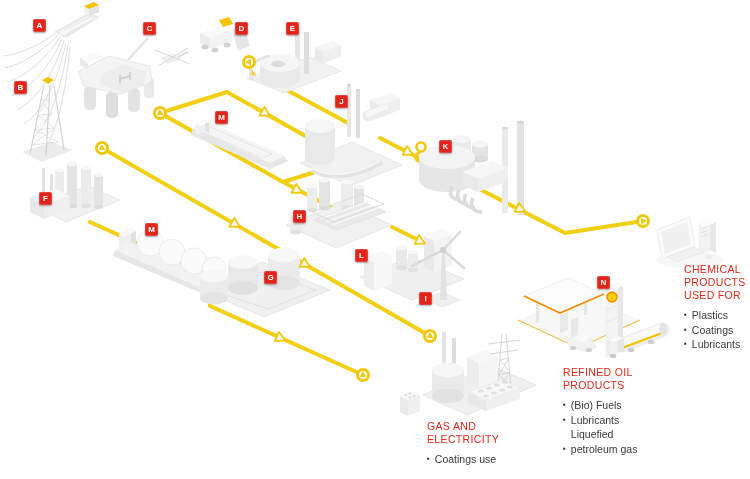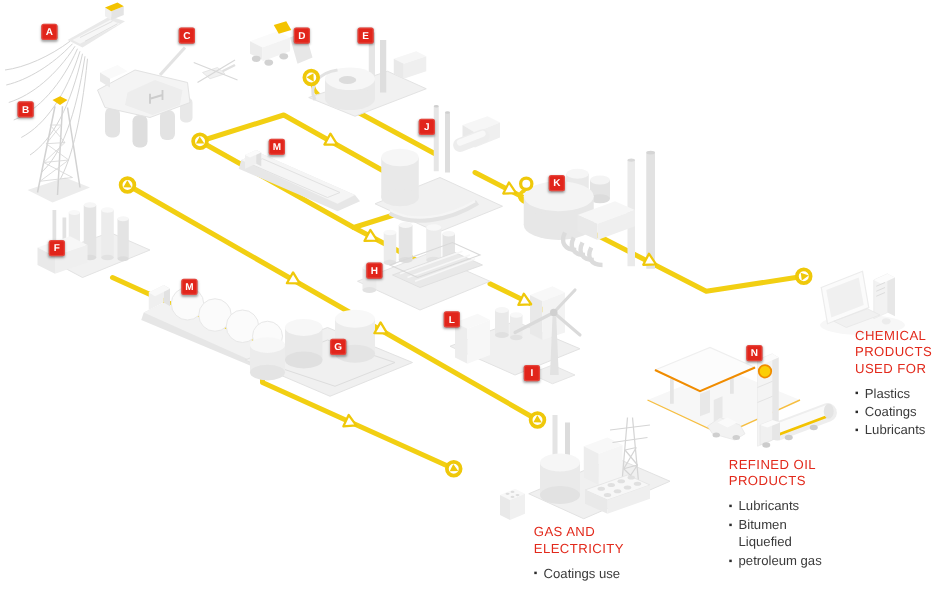--- a/index.html
+++ b/index.html
@@ -447,29 +447,29 @@
         </div>
       <div class="li">
           <span>Coatings</span>
         </div>
       <div class="li">
           <span>Lubricants</span>
         </div>
     </div>
   </div>
 
-  <div class="legend" style="left:583px;top:366px;width:100px">
+  <div class="legend" style="left:563px;top:366px;width:100px">
     <div class="hline">REFINED OIL</div>
     <div class="hline">PRODUCTS</div>
     <div class="items">
       <div class="li">
+          <span>(Bio) Fuels</span>
+        </div>
+      <div class="li">
           <span>Lubricants</span>
-        </div>
-      <div class="li">
-          <span>Bitumen</span>
         </div>
       <div class="li">
           <span>Liquefied petroleum gas</span>
         </div>
     </div>
   </div>
 
   <div class="legend" style="left:427px;top:420px;width:100px">
     <div class="hline">GAS AND</div>
     <div class="hline">ELECTRICITY</div>

